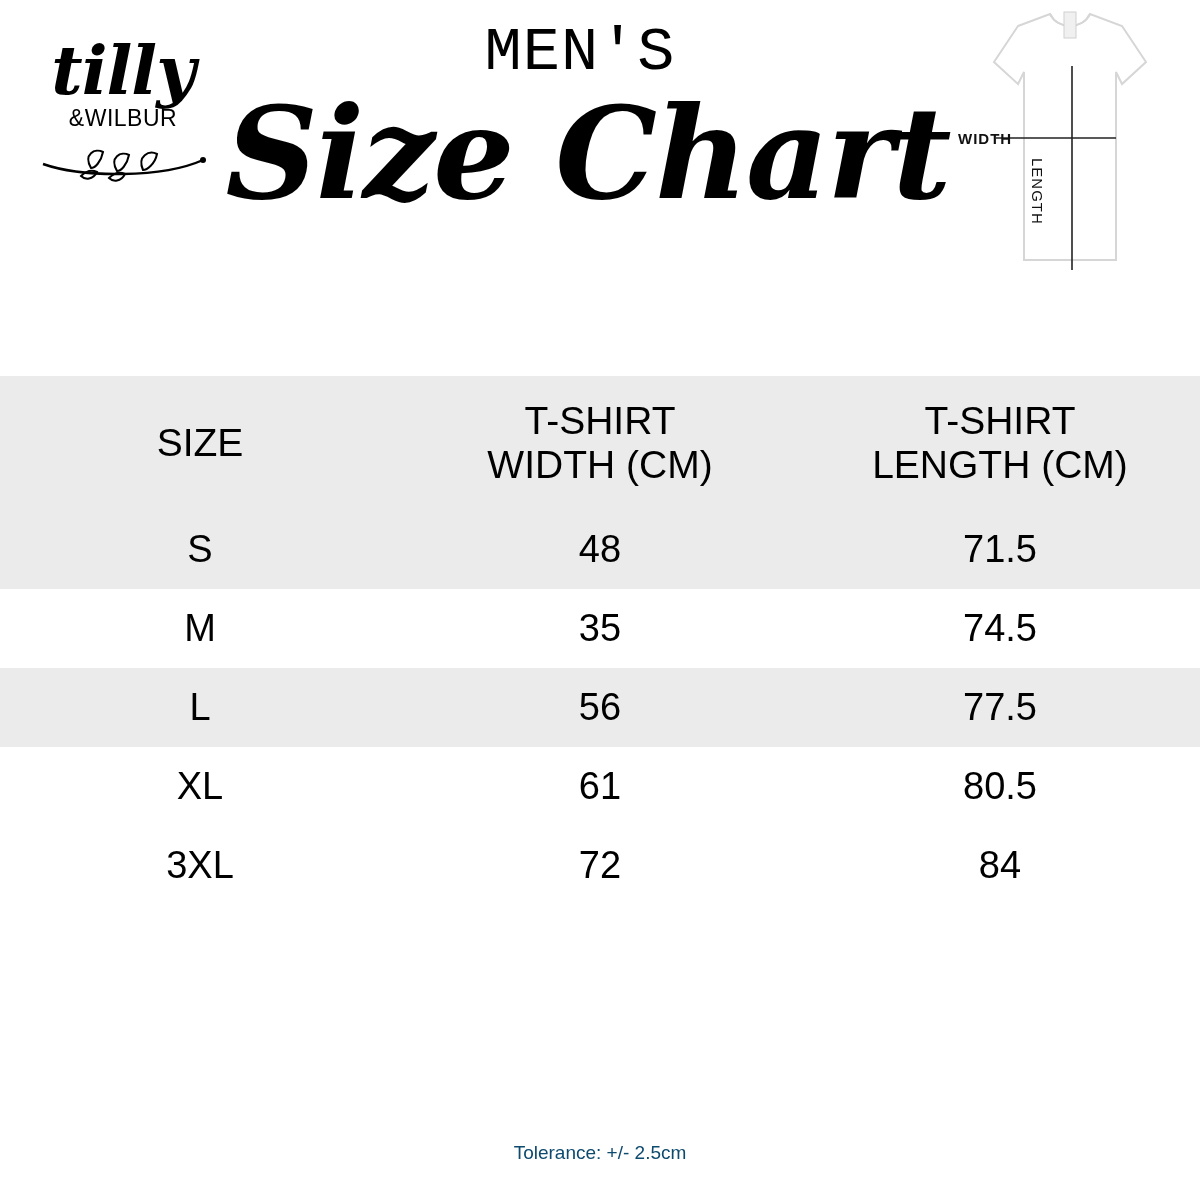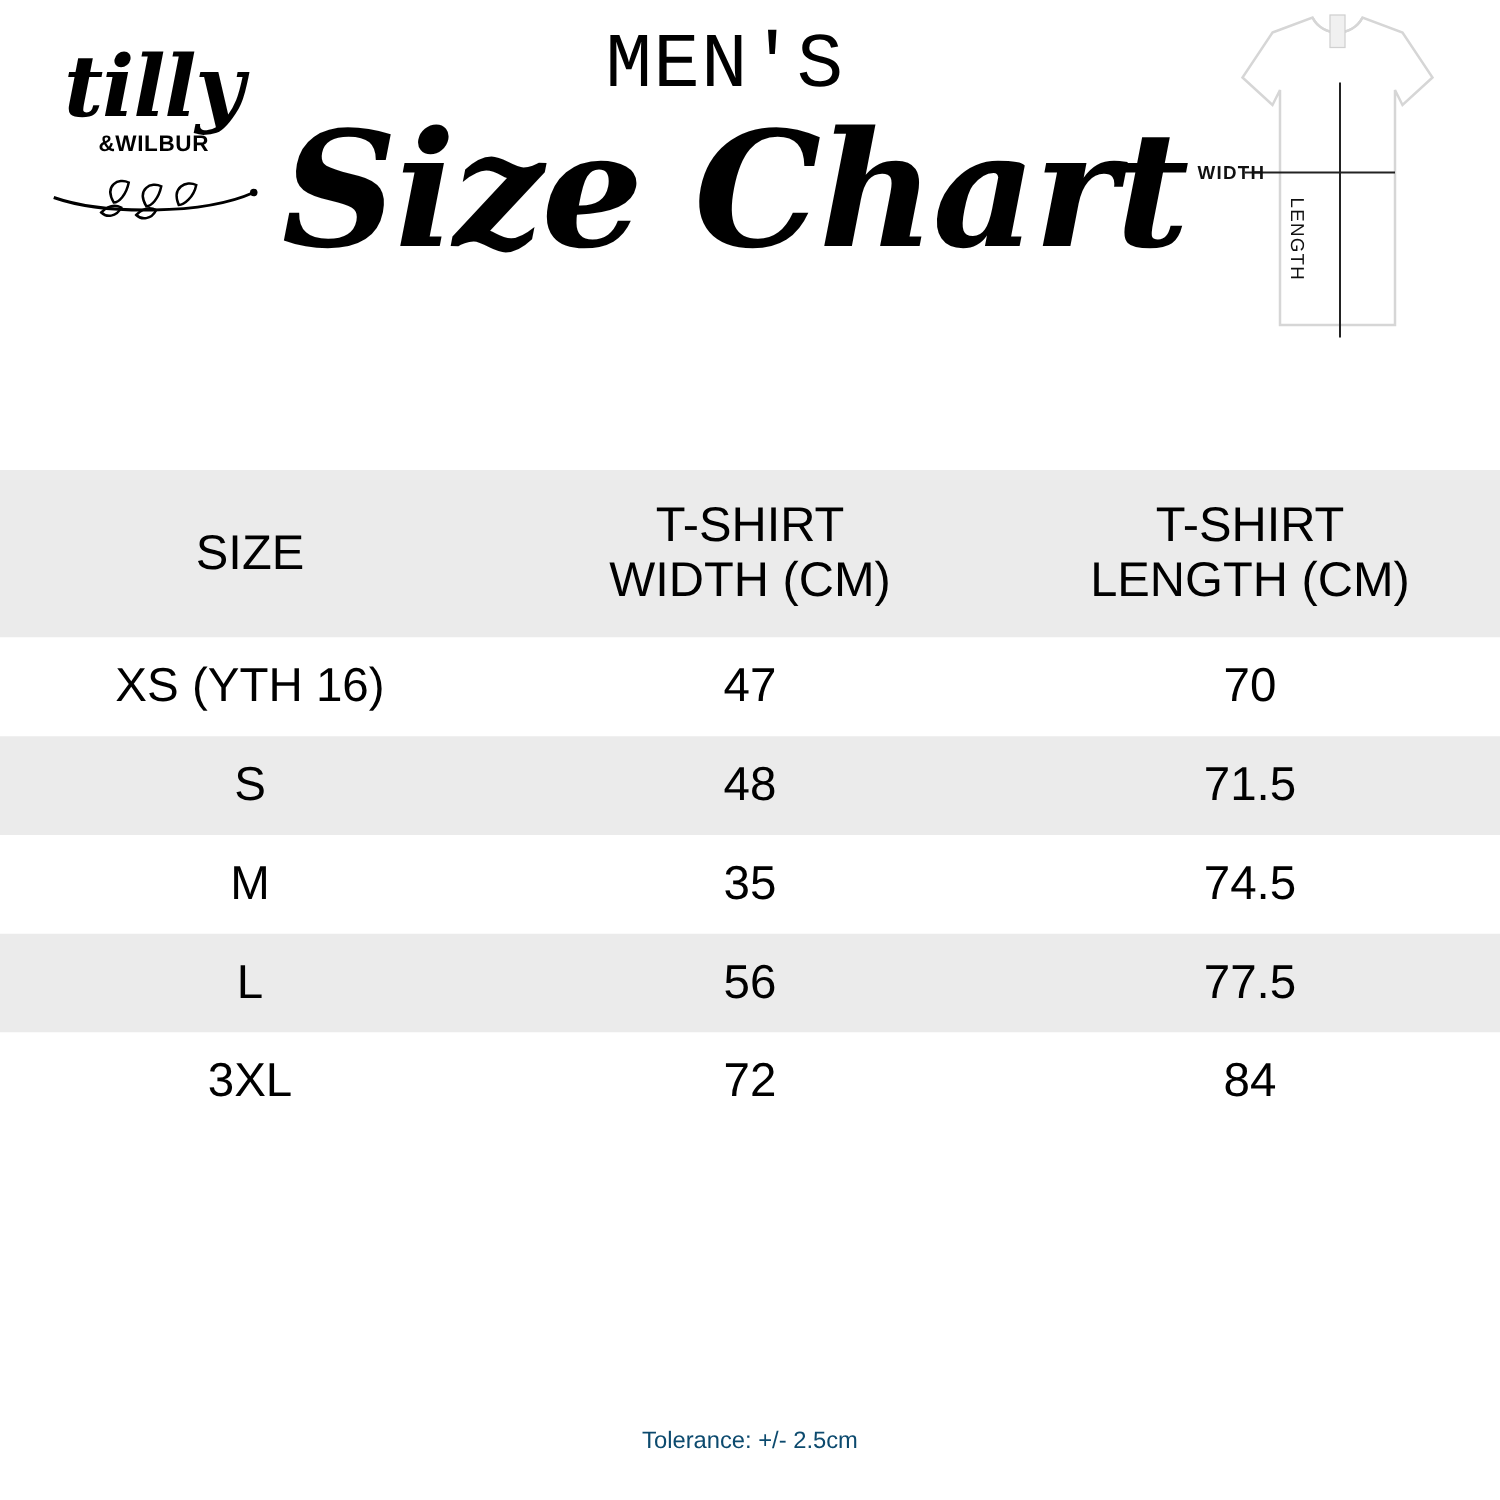--- a/index.html
+++ b/index.html
@@ -33,22 +33,22 @@
   .brand-name {
     font-family: "DejaVu Serif", serif;
     font-style: italic;
     font-weight: bold;
     font-size: 68px;
     line-height: 0.95;
     letter-spacing: -1px;
   }
   .brand-sub {
     font-family: "Liberation Sans", sans-serif;
-    font-weight: bold;
-    font-size: 18px;
+    font-weight: normal;
+    font-size: 23px;
     letter-spacing: 0.5px;
     margin-top: 2px;
   }
   .brand-flourish {
     margin-top: 6px;
     height: 44px;
   }
 
   .title-block {
     position: absolute;
@@ -208,41 +208,41 @@
         <div>T-SHIRT</div>
         <div>WIDTH (CM)</div>
       </th>
       <th>
         <div>T-SHIRT</div>
         <div>LENGTH (CM)</div>
       </th>
     </tr>
   </thead>
   <tbody>
-    <tr class="plain">
-      <td>XS (YTH 16)</td>
-      <td>47</td>
-      <td>70</td>
-    </tr>
     <tr class="alt">
       <td>S</td>
       <td>48</td>
       <td>71.5</td>
     </tr>
     <tr class="plain">
       <td>M</td>
       <td>35</td>
       <td>74.5</td>
     </tr>
     <tr class="alt">
       <td>L</td>
       <td>56</td>
       <td>77.5</td>
     </tr>
     <tr class="plain">
+      <td>XL</td>
+      <td>61</td>
+      <td>80.5</td>
+    </tr>
+    <tr class="plain">
       <td>3XL</td>
       <td>72</td>
       <td>84</td>
     </tr>
   </tbody>
 </table>
 
 <div class="footer">Tolerance: +/- 2.5cm</div>
 
 </body></html>

